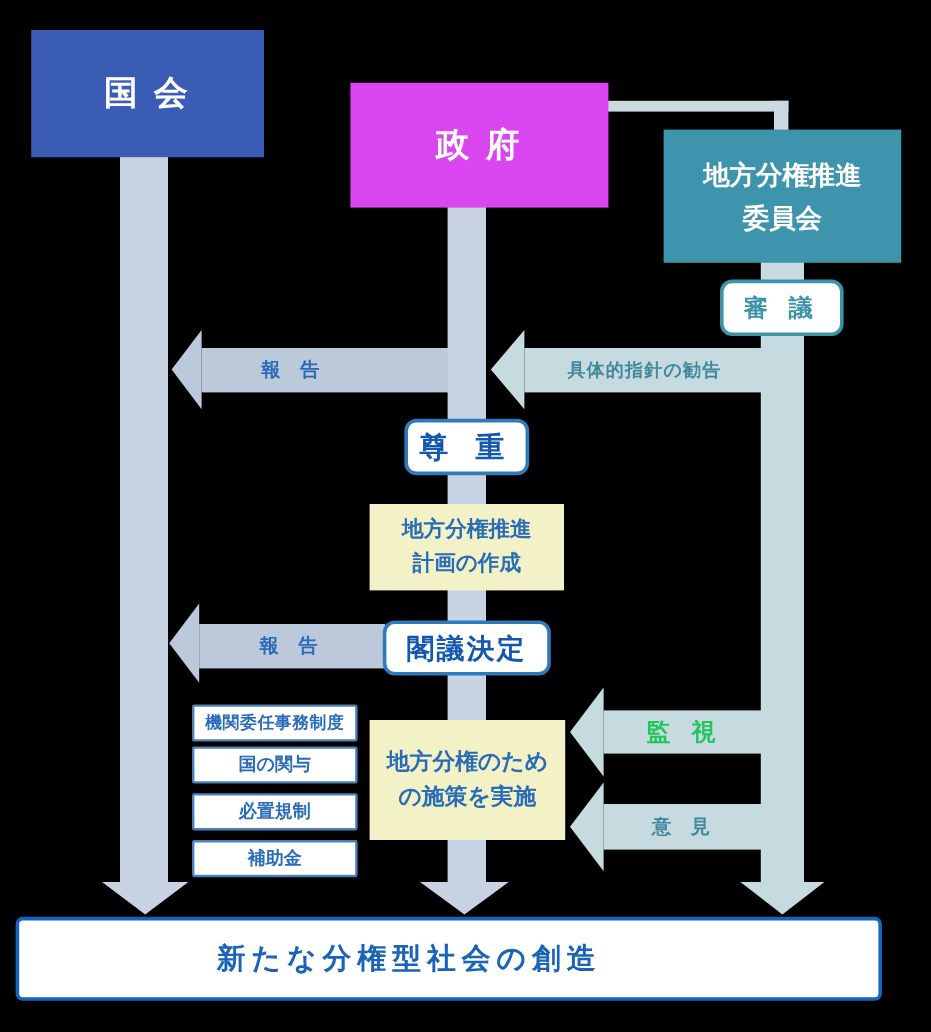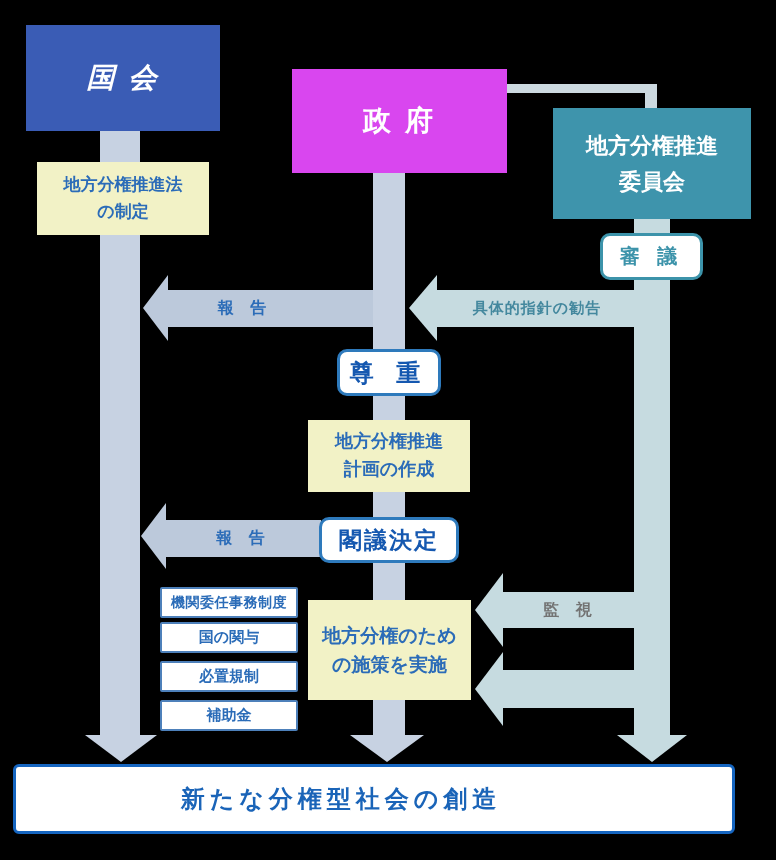--- a/index.html
+++ b/index.html
@@ -6,21 +6,21 @@
   #canvas{
     position:relative;width:776px;height:860px;background:#000;overflow:hidden;
     font-family:"Liberation Sans","DejaVu Sans",sans-serif;
   }
   .abs{position:absolute;box-sizing:border-box;}
   .center{display:flex;align-items:center;justify-content:center;text-align:center;}
   .col{flex-direction:column;}
 
   
   .box-kokkai{left:26px;top:25px;width:194px;height:106px;background:#3a5cb5;
-    color:#fff;font-size:28px;font-weight:bold;letter-spacing:3px;z-index:4;font-style:italic;}
+    color:#fff;font-size:28px;font-weight:bold;letter-spacing:3px;z-index:4;}
   .box-seifu{left:292px;top:69px;width:215px;height:104px;background:#d946ef;
     color:#fff;font-size:28px;font-weight:bold;letter-spacing:3px;z-index:4;}
   .box-iinkai{left:553px;top:108px;width:198px;height:111px;background:#3e94ac;
     color:#fff;font-size:22px;font-weight:bold;line-height:1.6;z-index:4;}
 
   
   .ybox{background:#f2f2c6;color:#2b6cb8;font-weight:bold;z-index:5;line-height:1.55;}
   .ybox1{left:37px;top:162px;width:172px;height:73px;font-size:17px;}
   .ybox2{left:308px;top:420px;width:162px;height:72px;font-size:18px;}
   .ybox3{left:308px;top:600px;width:163px;height:100px;font-size:19px;}
@@ -85,22 +85,22 @@
     border-bottom:37px solid transparent;border-right:28px solid #c6dbe0;}
 
   
   .alabel{z-index:3;font-weight:bold;}
   .hokoku1-label{left:170px;top:290px;width:150px;height:37px;color:#2b6cb8;
     font-size:16px;letter-spacing:6px;}
   .hokoku2-label{left:166px;top:520px;width:155px;height:37px;color:#2b6cb8;
     font-size:16px;letter-spacing:6px;}
   .shishin-label{left:437px;top:290px;width:200px;height:37px;color:#44889e;
     font-size:15px;letter-spacing:1px;}
-  .kanshi-label{left:503px;top:592px;width:135px;height:36px;color:#737373;
-    font-size:16px;letter-spacing:6px;}
+  .kanshi-label{left:503px;top:592px;width:135px;height:36px;color:#22c55e;
+    font-size:20px;letter-spacing:6px;}
   .iken-label{left:503px;top:670px;width:135px;height:38px;color:#44889e;
     font-size:16px;letter-spacing:6px;}
 
   
   .conn-h{left:487px;top:84px;width:170px;height:9px;background:#ccd9e0;z-index:1;}
   .conn-v{left:645px;top:84px;width:12px;height:26px;background:#ccd9e0;z-index:1;}
 </style>
 </head>
 <body>
 
@@ -124,36 +124,33 @@
   <div class="abs band-v band-center"></div>
   <div class="abs band-v band-right"></div>
   <div class="abs tri-down head-left-down"></div>
   <div class="abs tri-down head-center-down"></div>
   <div class="abs tri-down head-right-down"></div>
 
   <div class="abs center alabel hokoku1-label">報 告</div>
   <div class="abs center alabel shishin-label">具体的指針の勧告</div>
   <div class="abs center alabel hokoku2-label">報 告</div>
   <div class="abs center alabel kanshi-label">監 視</div>
+  <div class="abs center alabel iken-label">意 見</div>
 
   <div class="abs center box-kokkai">
     <span>国 会</span>
   </div>
   <div class="abs center box-seifu">
     <span>政 府</span>
   </div>
   <div class="abs center col box-iinkai">
     <div>地方分権推進</div>
     <div>委員会</div>
   </div>
 
-  <div class="abs center col ybox ybox1">
-    <div>地方分権推進法</div>
-    <div>の制定</div>
-  </div>
   <div class="abs center col ybox ybox2">
     <div>地方分権推進</div>
     <div>計画の作成</div>
   </div>
   <div class="abs center col ybox ybox3">
     <div>地方分権のため</div>
     <div>の施策を実施</div>
   </div>
 
   <div class="abs center wbox box-shingi">

